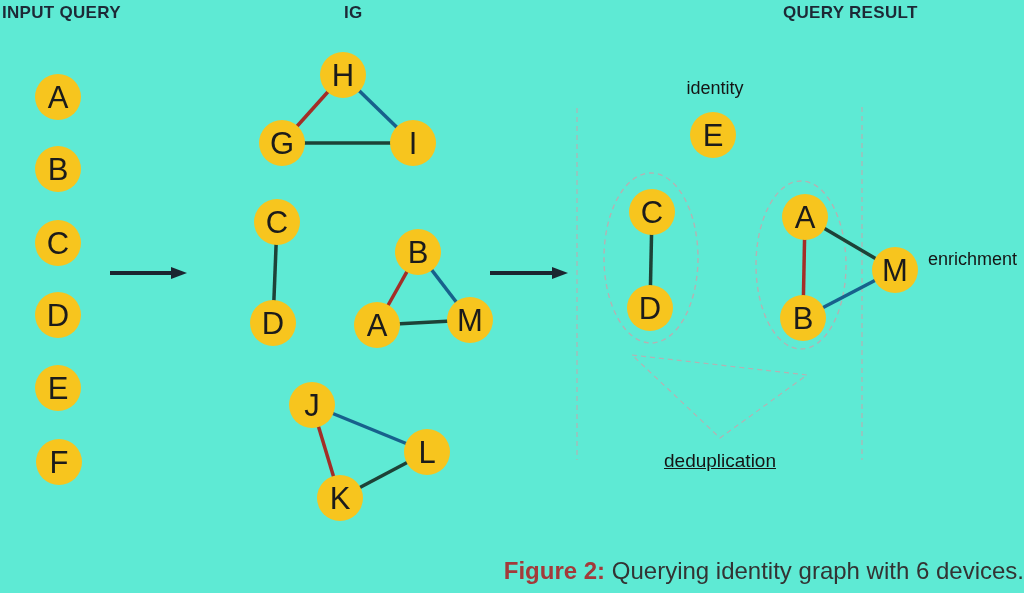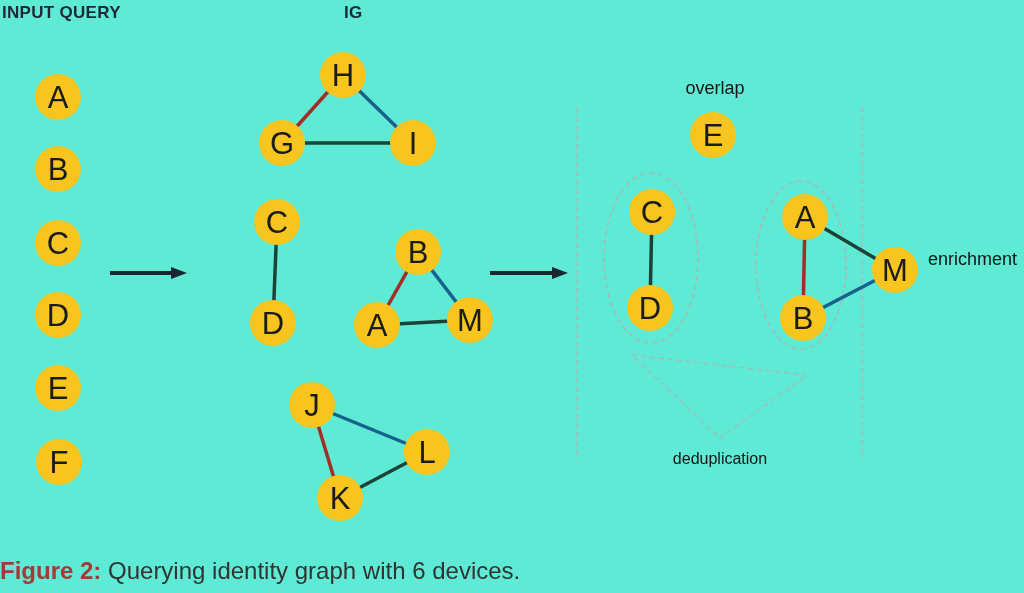--- a/index.html
+++ b/index.html
@@ -17,34 +17,35 @@
   .node {
     position:absolute; border-radius:50%;
     display:flex; align-items:center; justify-content:center;
     background:var(--node-fill,#f7c51e); color:var(--node-text,#1b1b1b);
     font-size:31px; font-weight:500; line-height:1; user-select:none;
   }
   .lbl {
     position:absolute; font-size:18px; color:var(--label,#151515);
     white-space:nowrap;
   }
-  .lbl-dedup { font-size:16px; }
+  .lbl-dedup { font-size:19px;text-decoration:underline; }
   .caption {
-    position:absolute; left:0; right:0; top:557px; text-align:left;
+    position:absolute; left:0; right:0; top:557px; text-align:right;
     font-size:24px; color:var(--caption-text,#333333); white-space:nowrap;
   }
   .caption .fig { font-weight:700; color:var(--caption-accent,#a33a3a); }
 </style>
 </head>
 <body>
 
 <div class="stage">
 
   <div class="hdr" style="left:2px;top:3px">INPUT QUERY</div>
   <div class="hdr" style="left:344px;top:3px">IG</div>
+  <div class="hdr" style="left:783px;top:3px">QUERY RESULT</div>
 
   <svg id="diagram-svg" width="1024" height="593">
       <line x1="577" y1="108" x2="577" y2="460" stroke="#B3B3B3" stroke-width="1.2" stroke-dasharray="5 4"></line>
       <line x1="862" y1="107" x2="862" y2="460" stroke="#B3B3B3" stroke-width="1.2" stroke-dasharray="5 4"></line>
       <ellipse cx="651" cy="258" rx="47" ry="85" fill="none" stroke="#B3B3B3" stroke-width="1.4" stroke-dasharray="5 4"></ellipse>
       <ellipse cx="801" cy="265" rx="45" ry="84" fill="none" stroke="#B3B3B3" stroke-width="1.4" stroke-dasharray="5 4"></ellipse>
       <polygon points="632,355 807,375 720,438" fill="none" stroke="#B3B3B3" stroke-width="1.2" stroke-dasharray="5 4"></polygon>
       <line x1="343" y1="75" x2="282" y2="143" stroke="#A32E27" stroke-width="3.5"></line>
       <line x1="343" y1="75" x2="413" y2="143" stroke="#17618C" stroke-width="3.5"></line>
       <line x1="282" y1="143" x2="413" y2="143" stroke="#1D4237" stroke-width="3.5"></line>
@@ -84,19 +85,19 @@
       <div class="node" style="left: 404px; top: 429px; height: 46px; width: 46px;">L</div>
       <div class="node" style="left: 317px; top: 475px; height: 46px; width: 46px;">K</div>
       <div class="node" style="left: 690px; top: 112px; height: 46px; width: 46px;">E</div>
       <div class="node" style="left: 629px; top: 189px; height: 46px; width: 46px;">C</div>
       <div class="node" style="left: 627px; top: 285px; height: 46px; width: 46px;">D</div>
       <div class="node" style="left: 782px; top: 194px; height: 46px; width: 46px;">A</div>
       <div class="node" style="left: 780px; top: 295px; height: 46px; width: 46px;">B</div>
       <div class="node" style="left: 872px; top: 247px; height: 46px; width: 46px;">M</div>
     </div>
 
-  <div class="lbl" style="left:715px;top:78px;transform:translateX(-50%)">overlap</div>
+  <div class="lbl" style="left:715px;top:78px;transform:translateX(-50%)">identity</div>
   <div class="lbl" style="left:928px;top:249px">enrichment</div>
   <div class="lbl lbl-dedup" style="left:720px;top:450px;transform:translateX(-50%)">deduplication</div>
 
   <div class="caption"><span class="fig">Figure 2:</span><span> Querying identity graph with 6 devices.</span></div>
 
 </div>
 
 </body></html>

